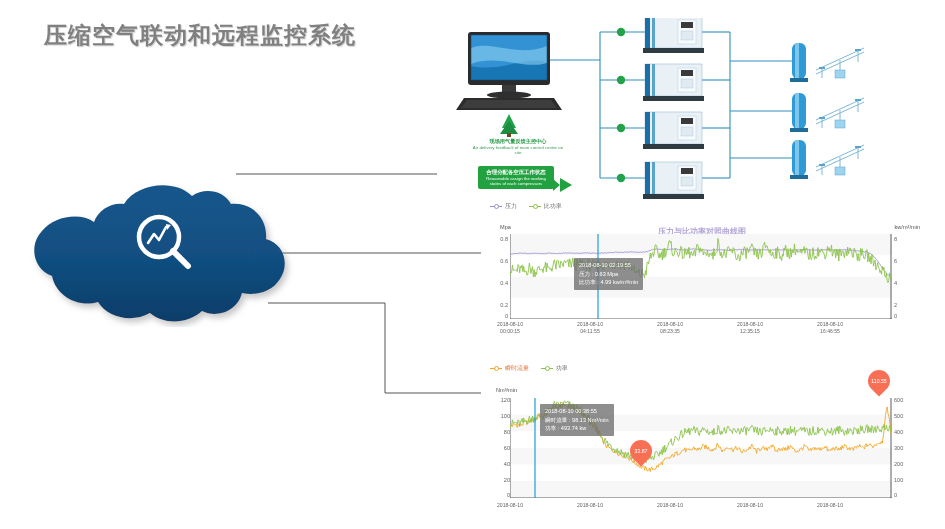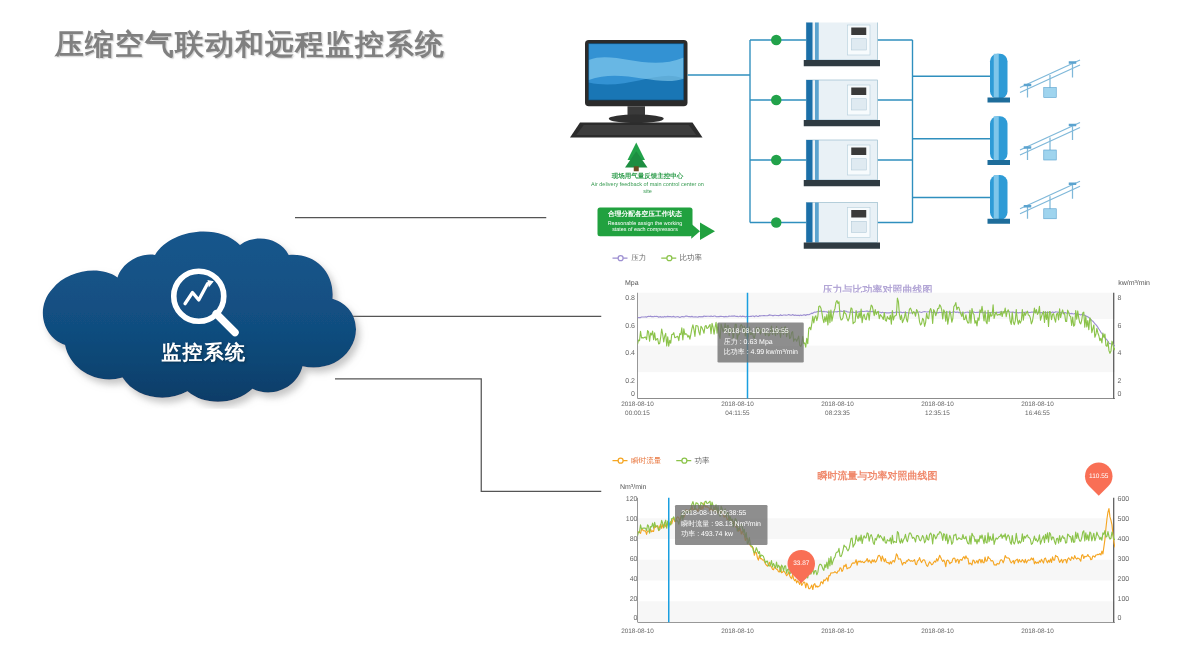--- a/index.html
+++ b/index.html
@@ -132,21 +132,20 @@
       C70,28 84,20 96,22 Z"></path>
   </svg>
   <div class="cloud-icon">
     <svg width="62" height="60" viewBox="0 0 62 60">
       <circle cx="26" cy="25" r="20" fill="none" stroke="#ffffff" stroke-width="4.5"></circle>
       <polyline points="15,31 21,22 26,28 33,15" fill="none" stroke="#ffffff" stroke-width="2.6" stroke-linecap="round" stroke-linejoin="round"></polyline>
       <polygon points="33,12 38,13 34,18" fill="#ffffff"></polygon>
       <line x1="40" y1="39" x2="55" y2="54" stroke="#ffffff" stroke-width="6" stroke-linecap="round"></line>
     </svg>
   </div>
-  <div class="cloud-label">监控系统</div>
 </div>
 
 <div class="diagram">
   <svg width="470" height="185" viewBox="0 0 470 185">
 
     <g>
 
       <rect x="28" y="14" width="82" height="53" rx="3" fill="#2b2b2b"></rect>
       <rect x="31" y="17" width="76" height="45" fill="#1976b5"></rect>
       <path d="M31,17 L107,17 L107,45 C88,36 62,55 31,48 Z" fill="#3898d8" opacity="0.85"></path>
@@ -371,21 +370,20 @@
 
   <div class="chart-legend" style="left:8px; top:2px;">
     <span class="lg" style="color:#f5a623;">
       <span class="mk" style="background:#f5a623; color:#f5a623;"></span><span style="color:#e8743b;">瞬时流量</span>
     </span>
     <span class="lg" style="color:#8bc34a;">
       <span class="mk" style="background:#8bc34a; color:#8bc34a;"></span><span style="color:#666;">功率</span>
     </span>
   </div>
 
-  <div class="chart-title" style="top:13px; color:#f08a6d;">瞬时流量与功率对照曲线图</div>
 
   <div class="axis-unit" style="left:14px; top:25px;">Nm³/min</div>
 
   <div class="tick-y" style="left:2px; top:35px; width:26px;">120</div>
   <div class="tick-y" style="left:2px; top:51px; width:26px;">100</div>
   <div class="tick-y" style="left:2px; top:67px; width:26px;">80</div>
   <div class="tick-y" style="left:2px; top:83px; width:26px;">60</div>
   <div class="tick-y" style="left:2px; top:99px; width:26px;">40</div>
   <div class="tick-y" style="left:2px; top:115px; width:26px;">20</div>
   <div class="tick-y" style="left:2px; top:130px; width:26px;">0</div>

